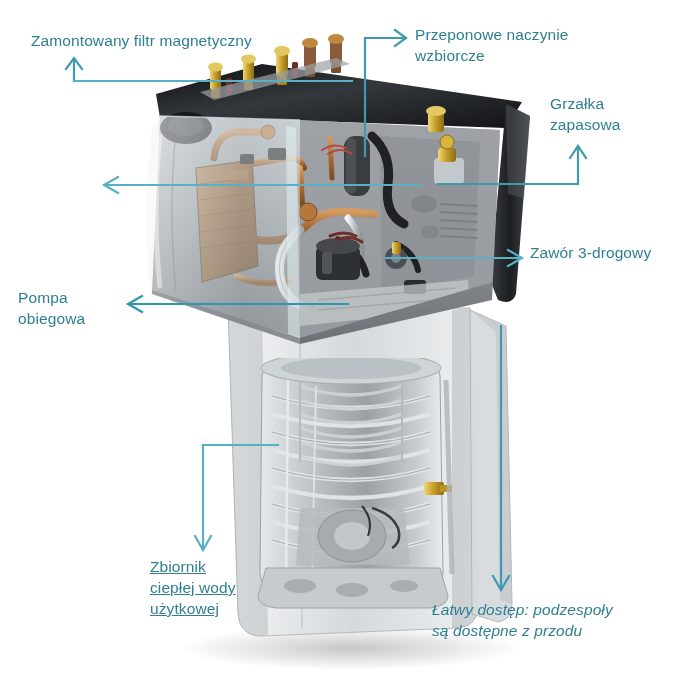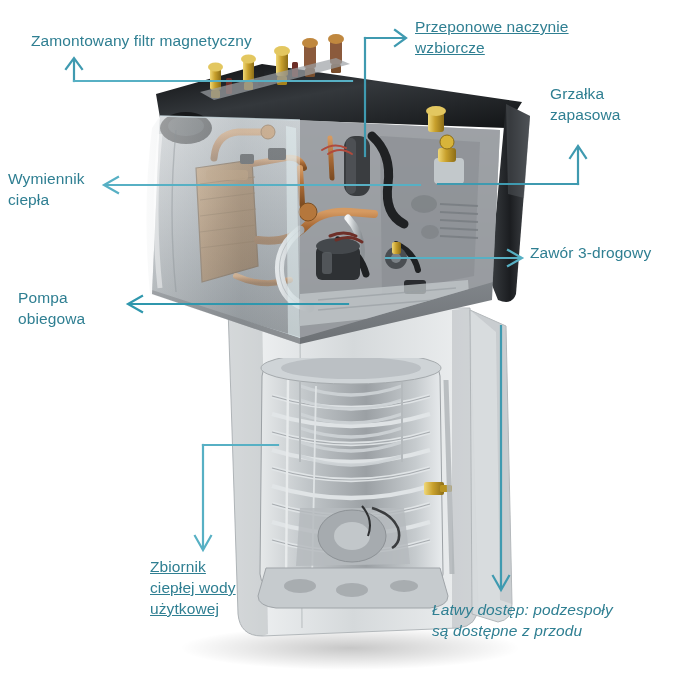--- a/index.html
+++ b/index.html
@@ -19,22 +19,22 @@
   .label{
     position:absolute;
     color:#2f7f92;
     font-size:15.5px;
     line-height:21px;
     letter-spacing:.1px;
     white-space:pre-line;
     font-weight:400;
   }
   .lbl-filter      { left:31px;  top:22px;  }
-  .lbl-vessel      { left:415px; top:8px;text-decoration:underline;   }
-  .lbl-heater      { left:550px; top:75px;  }
+  .lbl-vessel      { left:415px; top:16px;   }
+  .lbl-heater      { left:550px; top:85px;  }
   .lbl-exchanger   { left:8px;   top:160px; }
   .lbl-pump        { left:18px;  top:279px; }
   .lbl-valve       { left:530px; top:234px; }
   .lbl-tank        { left:150px; top:548px;text-decoration:underline; }
   .lbl-access      { left:432px; top:591px;font-style:italic; }
 
   
   #leaders, #unit{
     position:absolute; left:0; top:0;
     width:673px; height:681px;
@@ -400,22 +400,20 @@
   </svg>
 
   <div class="label lbl-filter">Zamontowany filtr magnetyczny</div>
 
   <div class="label lbl-vessel">Przeponowe naczynie
 wzbiorcze</div>
 
   <div class="label lbl-heater">Grzałka
 zapasowa</div>
 
-  <div class="label lbl-exchanger">Wymiennik
-ciepła</div>
 
   <div class="label lbl-pump">Pompa
 obiegowa</div>
 
   <div class="label lbl-valve">Zawór 3-drogowy</div>
 
   <div class="label lbl-tank">Zbiornik
 ciepłej wody
 użytkowej</div>
 

